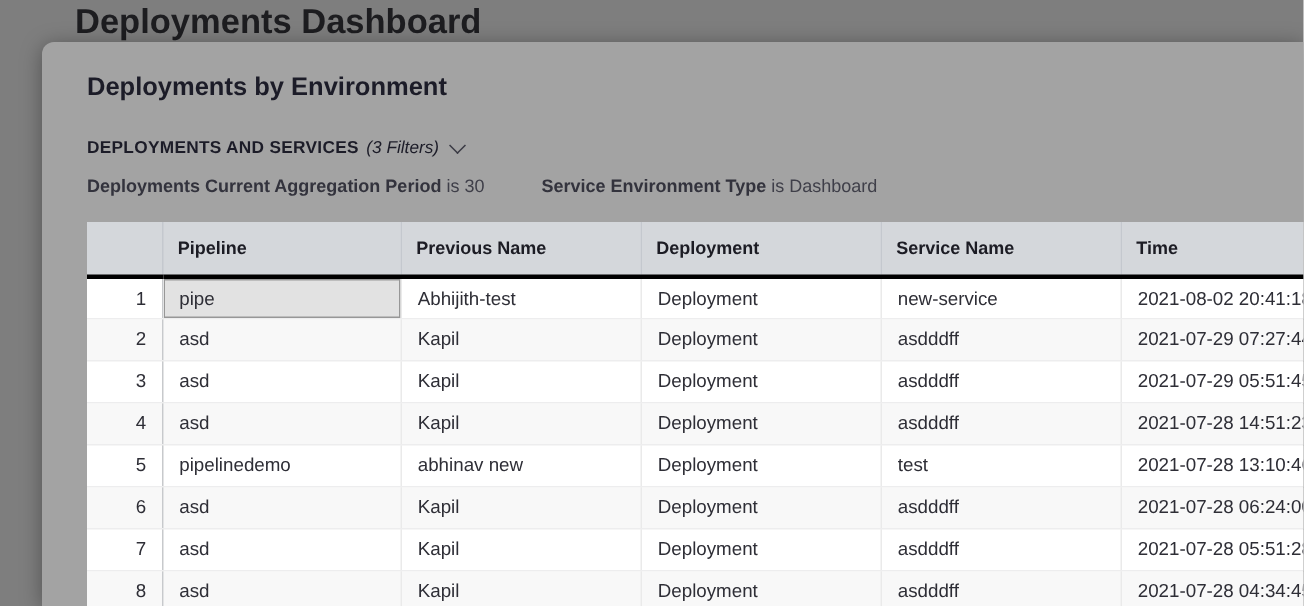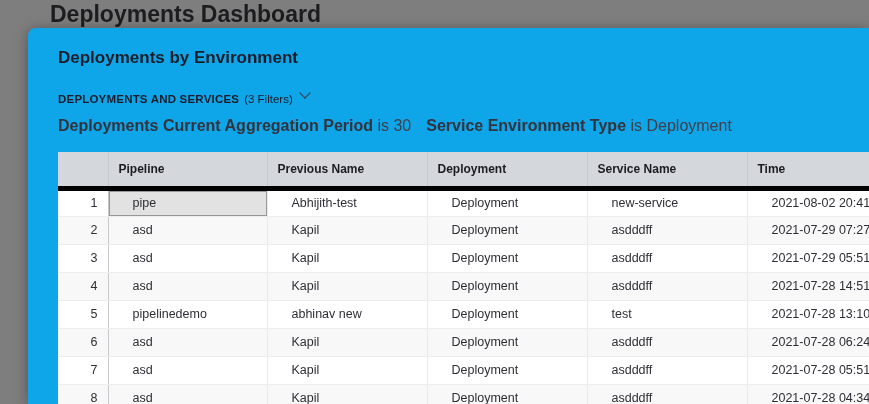--- a/index.html
+++ b/index.html
@@ -9,71 +9,71 @@
     background:#7e7e7e;
     position:relative;
   }
   .backdrop-title {
     position:absolute; left:50px; top:1px;
     font-size:23px; font-weight:bold; color:#1d1d20;
     white-space:nowrap;
   }
   .modal {
     position:absolute; left:28px; top:28px; right:0; bottom:0;
-    background:#0ea5e9;
+    background:#a3a3a3;
     border-radius:8px 0 0 0;
     box-shadow:0 2px 14px rgba(0,0,0,0.35);
     overflow:hidden;
   }
   .modal-title {
     margin:20px 0 0 30px;
     font-size:17px; font-weight:bold; color:#1c1c28;
   }
   .section-header {
     margin:25px 0 0 30px;
     font-size:11.5px; color:#1c1c28;
-    display:flex; 
+    display:flex; align-items:center;
     cursor:pointer; width:max-content;
   }
   .section-header .label { font-weight:bold; letter-spacing:.2px; }
-  .section-header .count { font-weight:normal; margin-left:5px; }
+  .section-header .count { font-weight:normal; margin-left:5px;font-style:italic; }
   .chevron {
     display:inline-block; width:8px; height:8px; margin-left:8px; margin-top:-4px;
     border-right:1.6px solid #3a3a44; border-bottom:1.6px solid #3a3a44;
     transform:rotate(45deg);
   }
   .filters {
     margin:12px 0 0 30px;
-    font-size:16px; color:#3f3f49;
-    display:flex; white-space:nowrap;
+    font-size:12px; color:#3f3f49;
+    display:flex; white-space:nowrap;gap:23px;
   }
   .filter-item { margin-right:15px; }
   .filter-item .f-label { font-weight:bold; color:#33333d; }
   .filter-item .f-value { font-weight:normal; }
   .table-wrap { margin:17px 0 0 30px; width:849px; }
   table {
     border-collapse:collapse; table-layout:fixed; width:849px;
     background:#fff;
   }
   col.c-num { width:50px; }
   col.c-pipeline { width:159px; }
   col.c-project, col.c-deployment, col.c-service, col.c-time { width:160px; }
   thead th {
     background:#d4d7db;
     font-size:12px; font-weight:bold; color:#1c1c24;
     text-align:left; height:36px; padding:0 0 0 10px;
-    border-bottom:5px solid #000000;
+    border-bottom:3px solid #000000;
     border-right:1px solid #c4c8ce;
     cursor:pointer;
   }
   thead th:last-child { border-right:none; }
   thead th.rownum-header { padding:0; }
   tbody td {
     height:28px; font-size:12.5px; color:#2e2e36;
-    padding:0 0 0 24px;
+    padding:0 0 0 11px;
     border-right:1px solid #eaeaea;
     border-bottom:1px solid #ededee;
     overflow:hidden; white-space:nowrap;
     background:#fff;
   }
   tbody td:last-child { border-right:none; }
   tbody td.rownum {
     text-align:right; padding:0 10px 0 0;
     border-right:1px solid #c7c9cc;
   }
@@ -93,21 +93,21 @@
   <div class="modal-title">Deployments by Environment</div>
 
   <div class="section-header">
     <span class="label">DEPLOYMENTS AND SERVICES</span>
     <span class="count">(3 Filters)</span>
     <span class="chevron"></span>
   </div>
 
   <div class="filters">
     <span class="filter-item"><span class="f-label">Deployments Current Aggregation Period</span><span class="f-value"> is 30</span></span>
-    <span class="filter-item"><span class="f-label">Service Environment Type</span><span class="f-value"> is Deployment</span></span>
+    <span class="filter-item"><span class="f-label">Service Environment Type</span><span class="f-value"> is Dashboard</span></span>
   </div>
 
   <div class="table-wrap">
     <table>
       <colgroup>
         <col class="c-num">
           <col class="c-pipeline">
           <col class="c-project">
         <col class="c-deployment">
           <col class="c-service">

